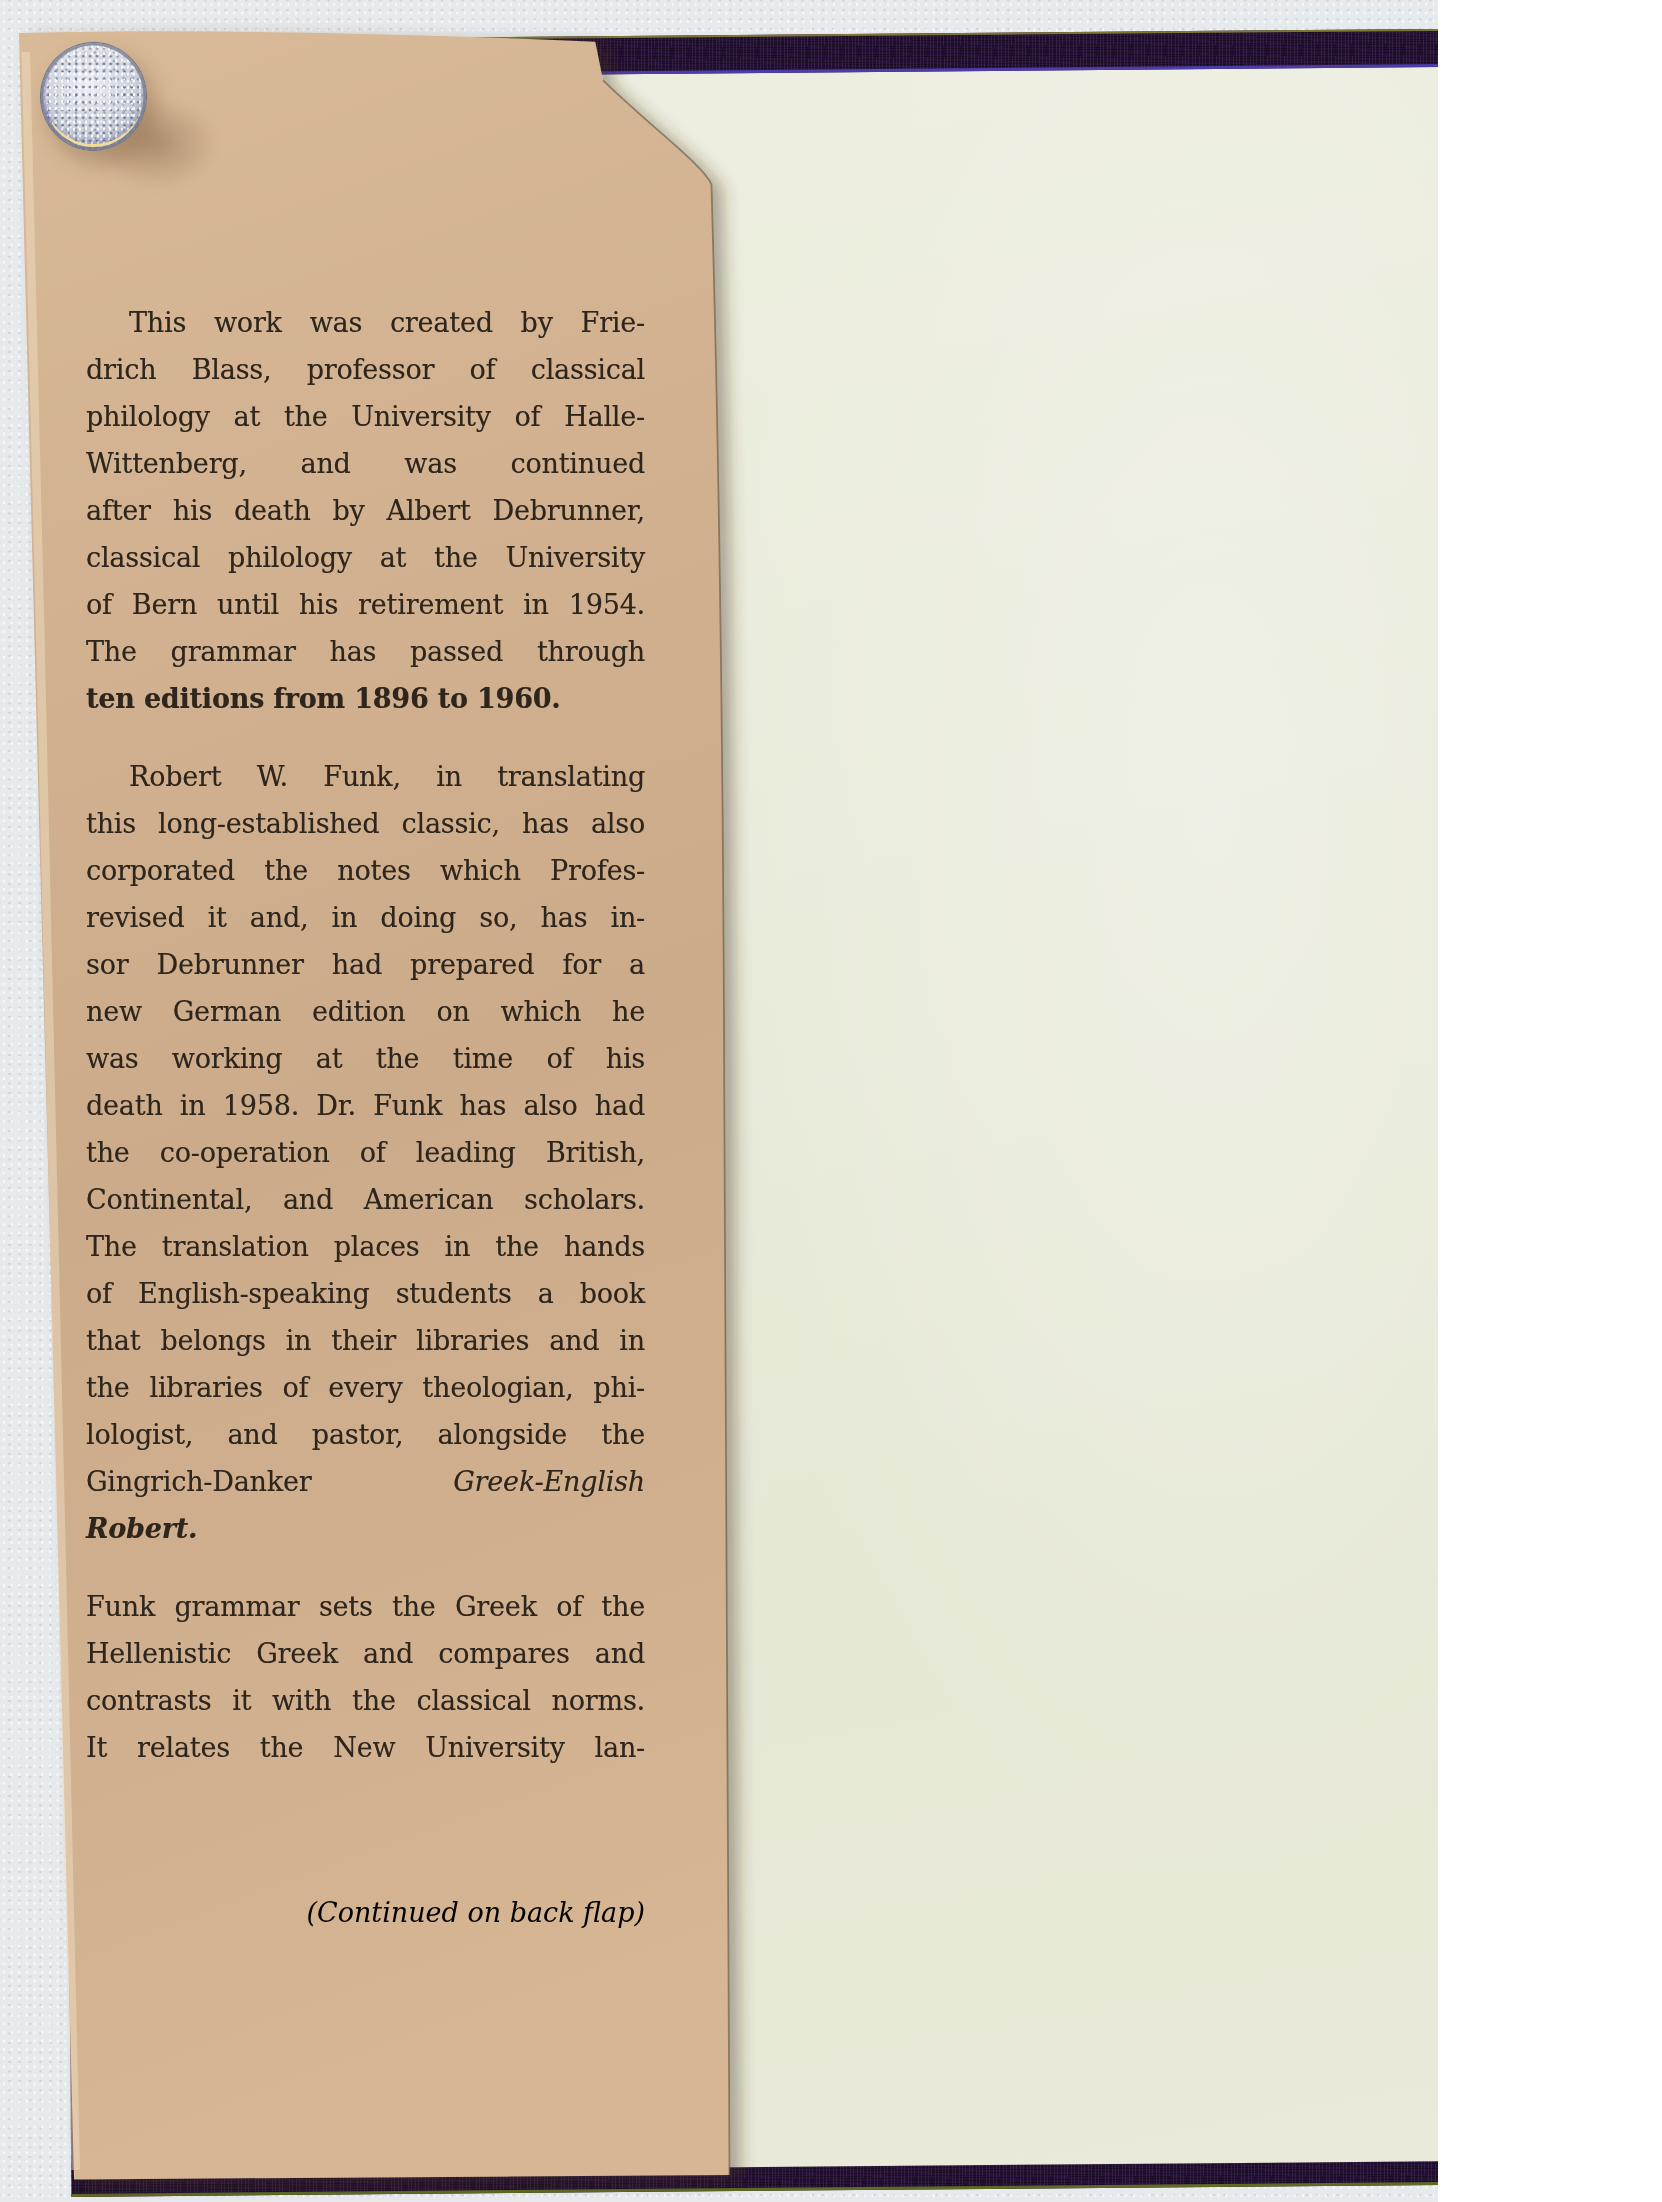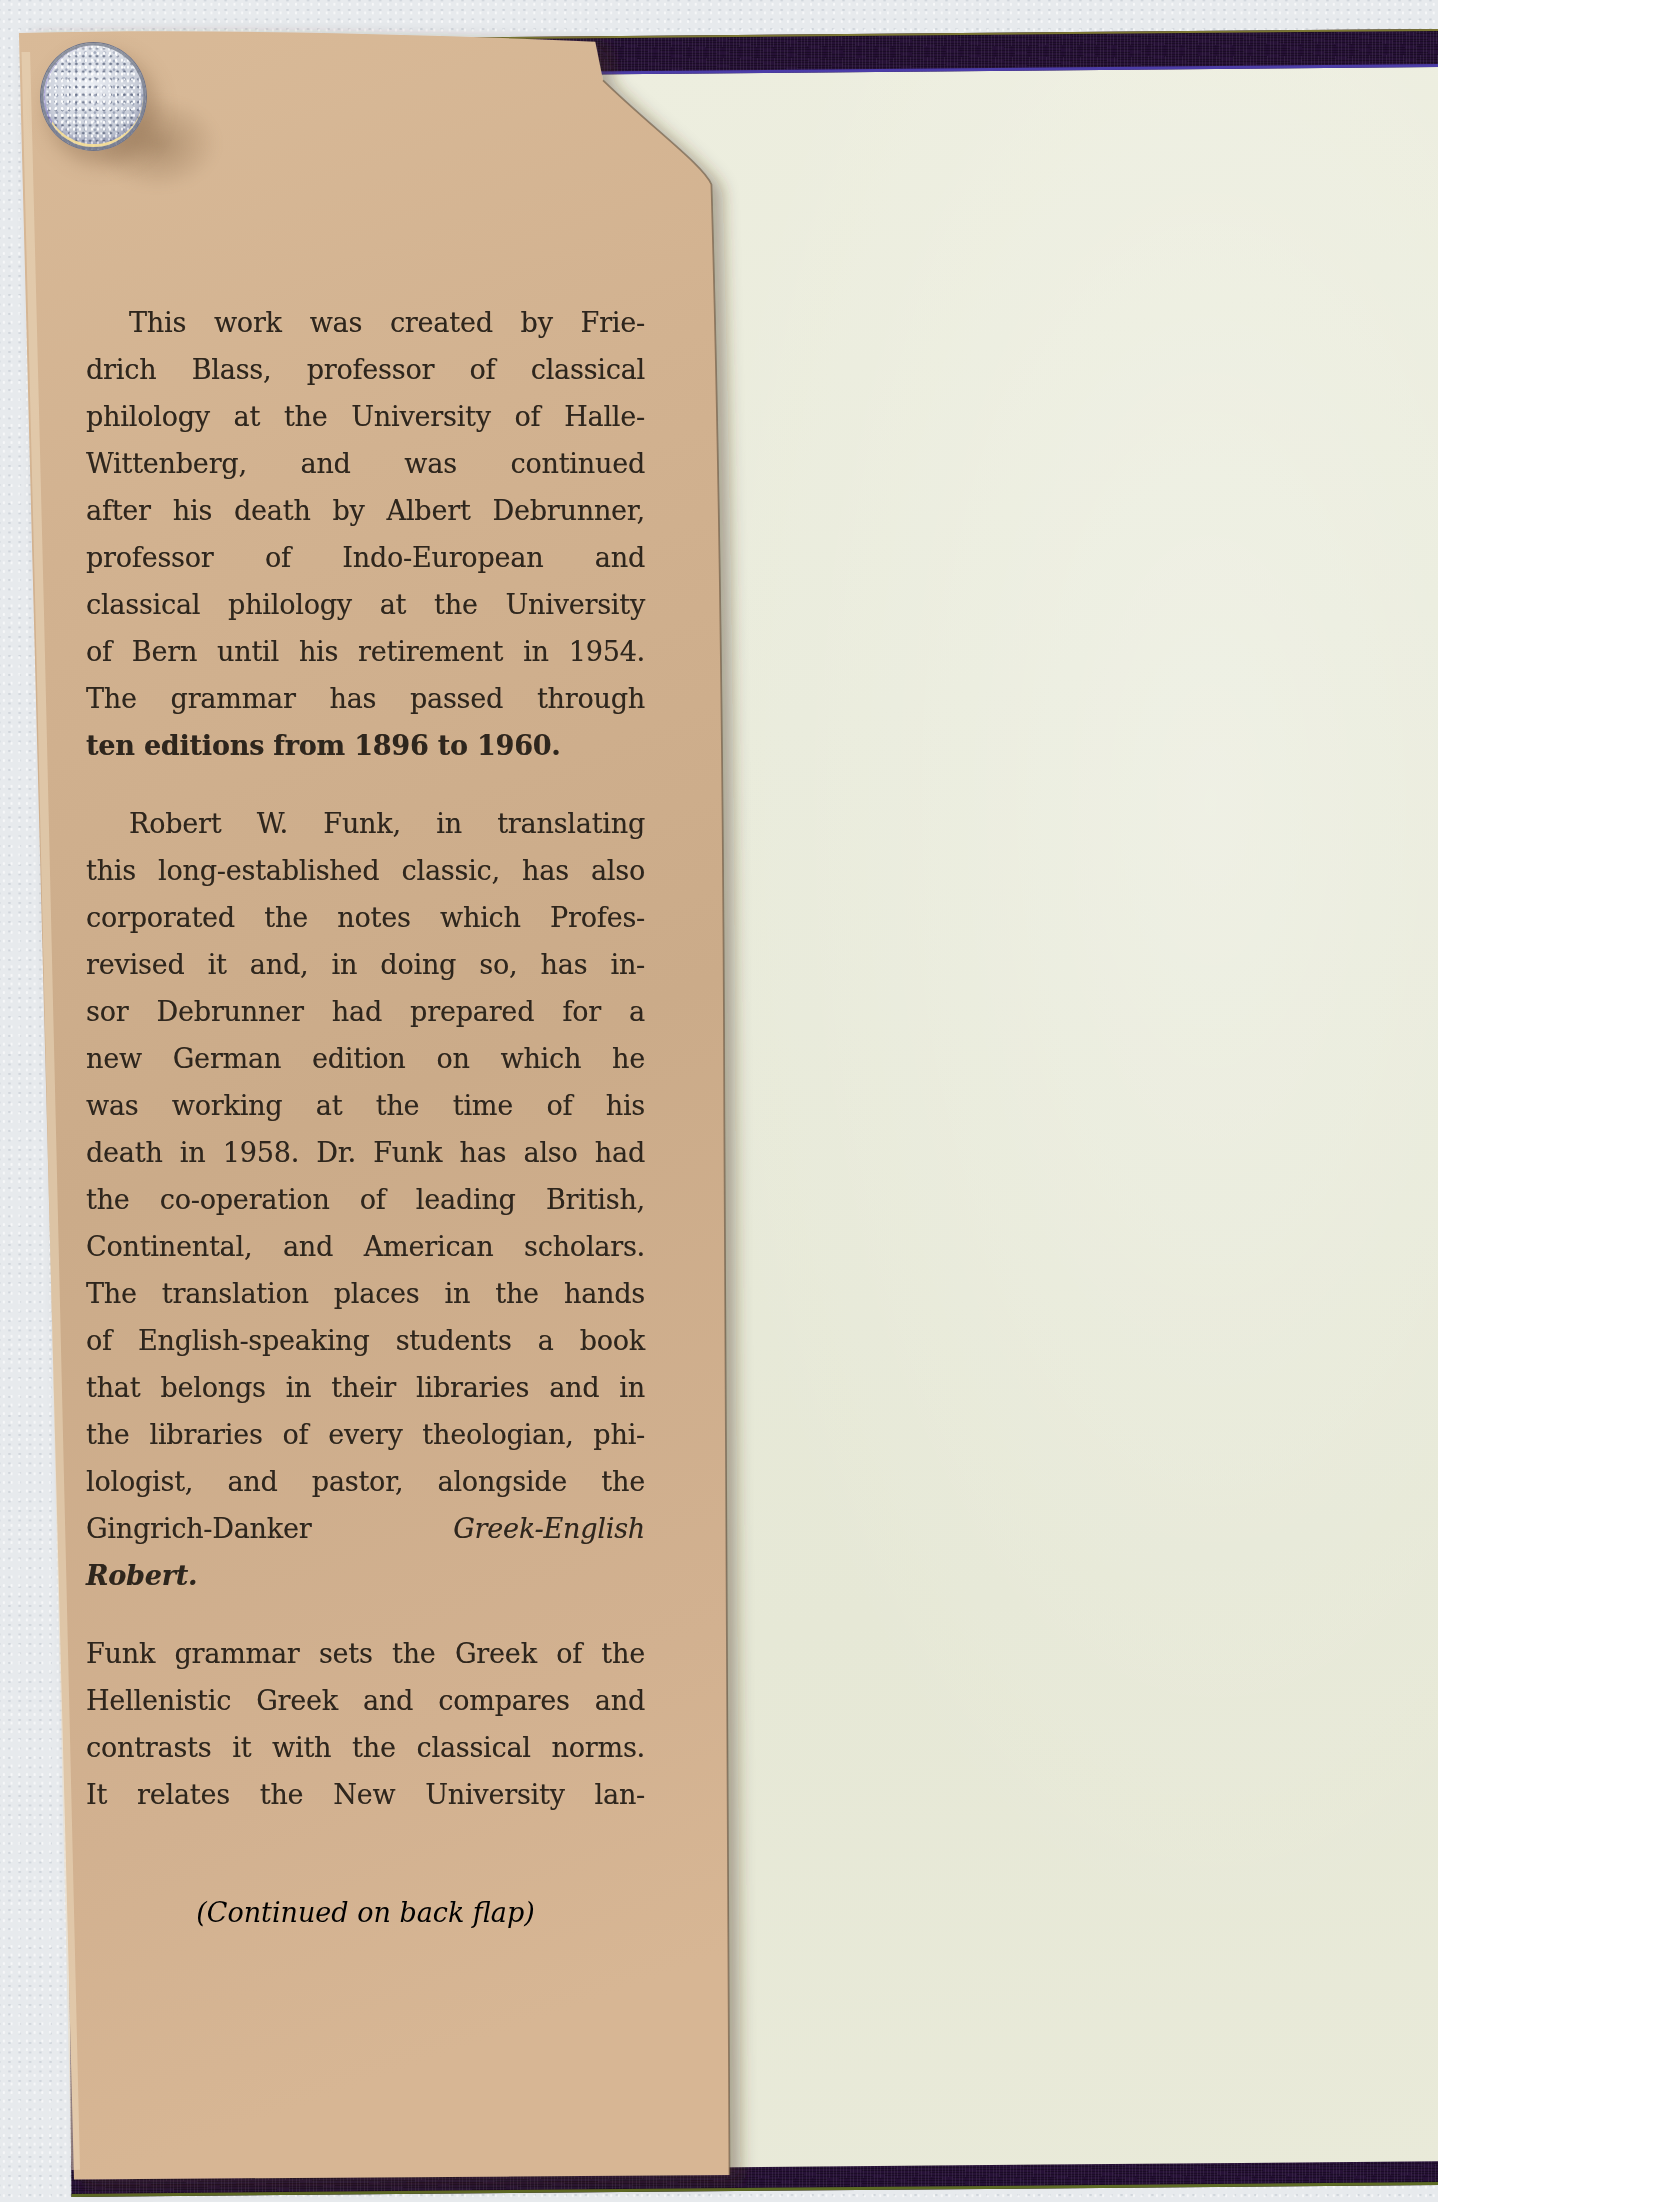--- a/index.html
+++ b/index.html
@@ -103,21 +103,21 @@
   }
   .para{margin:0 0 31px 0;}
   .para.indent .line:first-child{text-indent:43px;}
   .line{
     width:100%;white-space:nowrap;
     text-align:justify;text-align-last:justify;
   }
   .line.no-just{text-align-last:left;font-weight:bold;}
   .continued{
     margin-top:20.6px;padding-right:60px;
-    text-align:center;font-style:italic;font-size:27px;
+    text-align:right;font-style:italic;font-size:27px;
   }
 </style>
 </head>
 <body>
 
 <div class="photo">
 
   <div class="board"></div>
 
   <div class="endpaper"></div>
@@ -160,21 +160,20 @@
   </div>
 
   <div class="flap-text" id="flap-text">
 
   <div class="para indent">
         <div class="line"><span>This work was created by Frie-</span></div>
         <div class="line"><span>drich Blass, professor of classical</span></div>
         <div class="line"><span>philology at the University of Halle-</span></div>
         <div class="line"><span>Wittenberg, and was continued</span></div>
         <div class="line"><span>after his death by Albert Debrunner,</span></div>
-        <div class="line"><span>professor of Indo-European and</span></div>
         <div class="line"><span>classical philology at the University</span></div>
         <div class="line"><span>of Bern until his retirement in 1954.</span></div>
         <div class="line"><span>The grammar has passed through</span></div>
         <div class="line no-just"><span>ten editions from 1896 to 1960.</span></div>
       </div>
       <div class="para indent">
         <div class="line"><span>Robert W. Funk, in translating</span></div>
         <div class="line"><span>this long-established classic, has also</span></div>
         <div class="line"><span>corporated the notes which Profes-</span></div>
         <div class="line"><span>revised it and, in doing so, has in-</span></div>

